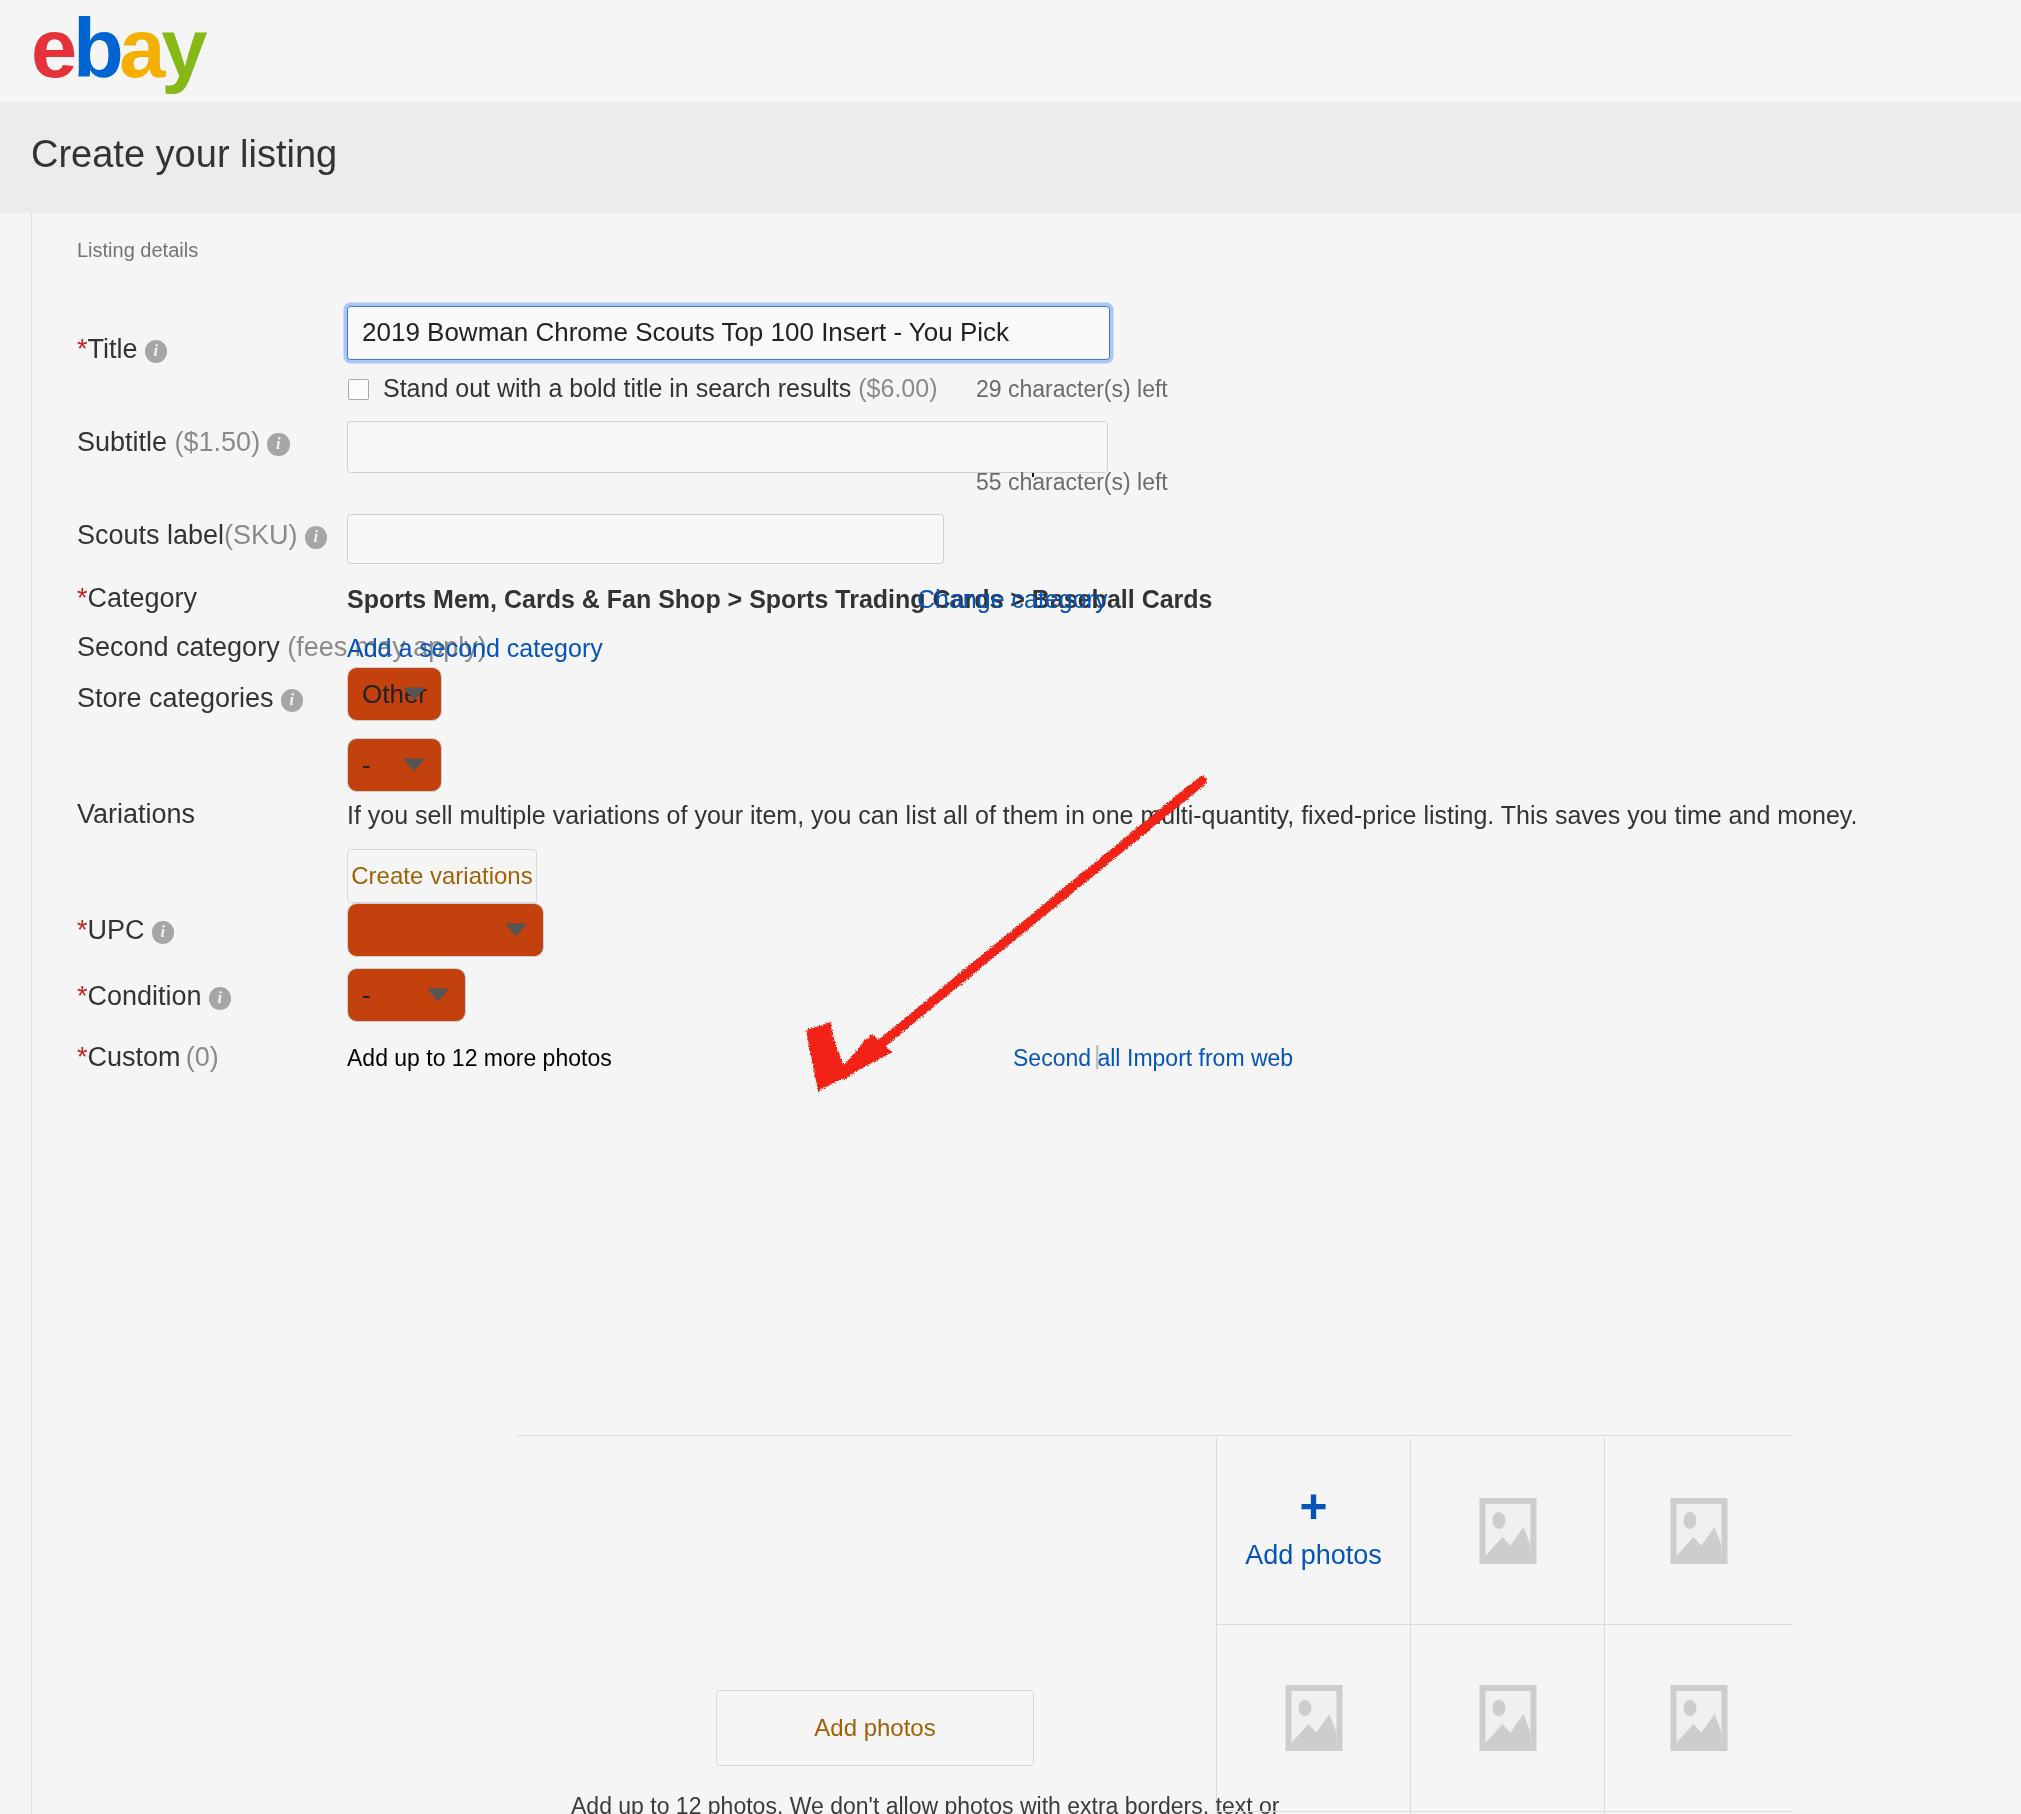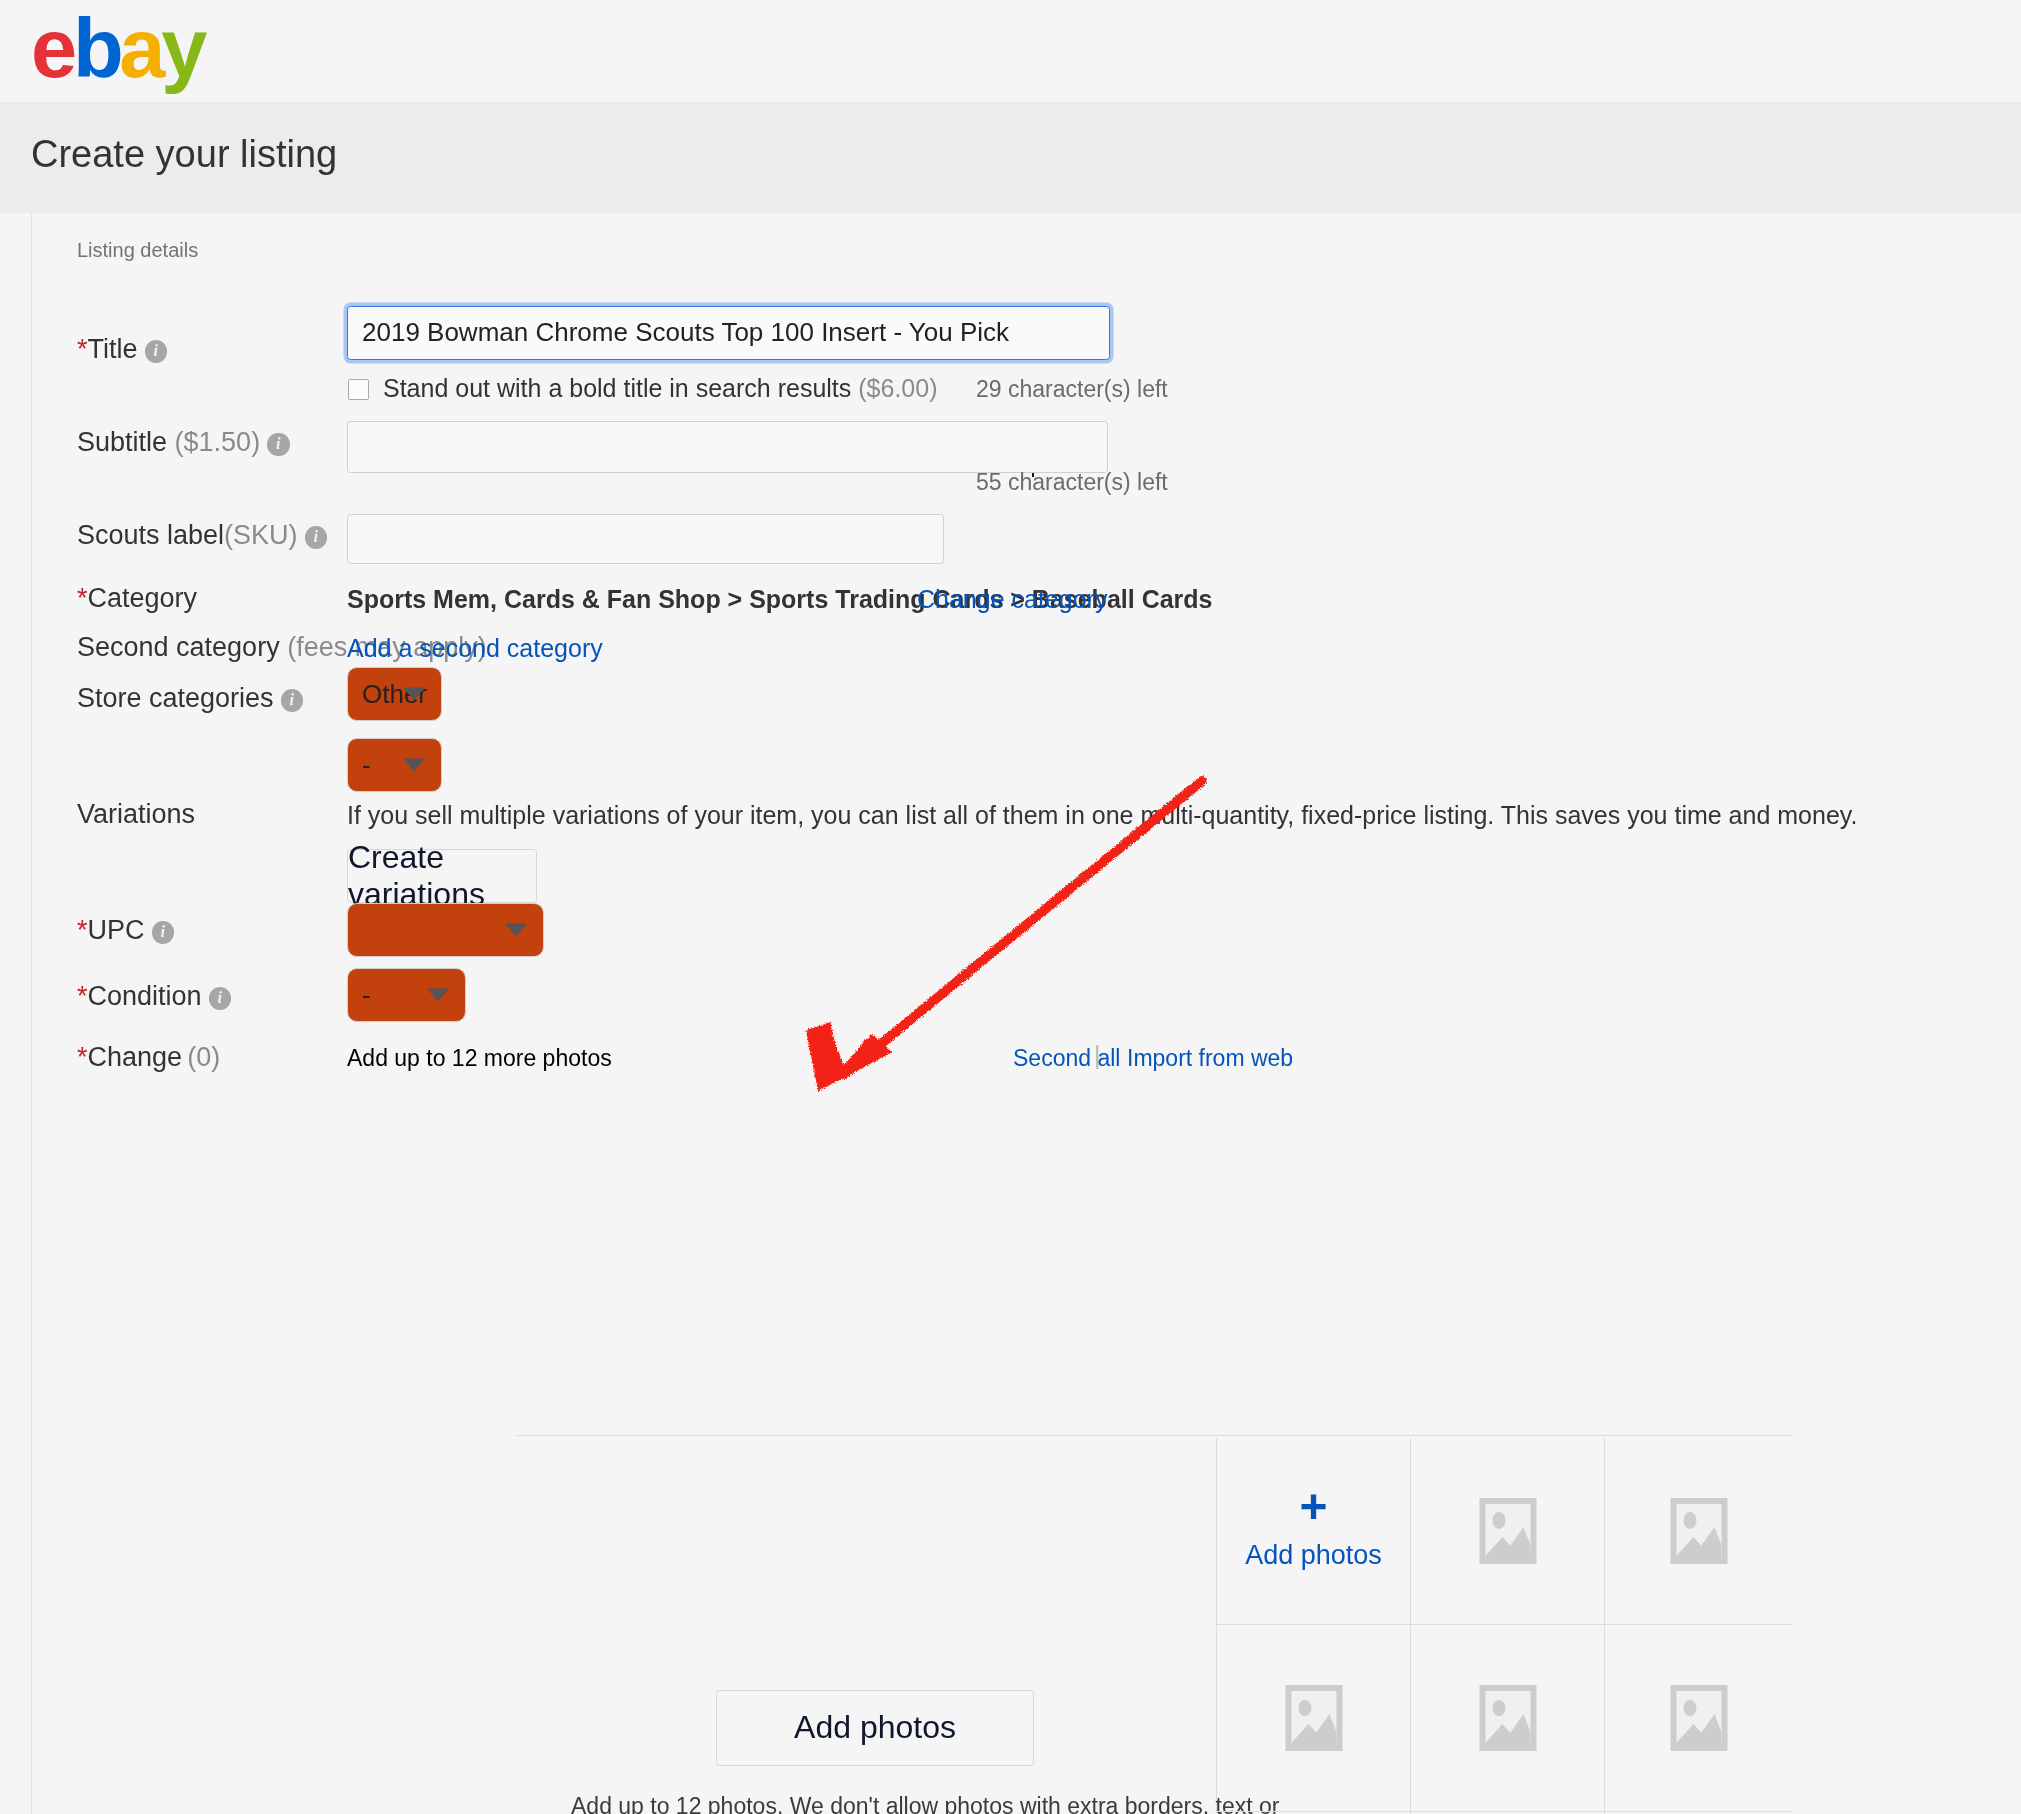--- a/index.html
+++ b/index.html
@@ -182,22 +182,22 @@
     border-top: 13px solid #555;
   }
 
   
   .btn-outline {
     position: absolute;
     box-sizing: border-box;
     background: #f5f5f5;
     border: 0.9px solid #d6d6d6;
     border-radius: 3.5px;
-    color: #0f172a;
-    font-size: 32px;
+    color: #a16207;
+    font-size: 24px;
     display: flex;
     align-items: center;
     justify-content: center;
     cursor: pointer;
   }
 
   
   .photo-area {
     position: absolute;
     left: 517px; top: 1435px;
@@ -388,21 +388,21 @@
 
     <div class="lbl" style="left:45px; top:768px;">
       <span class="req">*</span><span>Condition</span><span class="info-icon">i</span>
     </div>
     <div class="sel" style="left:315px; top:755px; width:119px; height:54px;">
       <span class="sel-val">-</span>
       <span class="arrow"></span>
     </div>
 
     <div class="lbl" style="left:45px; top:829px;">
-      <span class="req">*</span><span>Change</span><span class="muted" style="margin-left:5.2px;">(0)</span>
+      <span class="req">*</span><span>Custom</span><span class="muted" style="margin-left:5.2px;">(0)</span>
     </div>
     <div class="helper" style="left:315px; top:832px; color:#000000;">Add up to 12 more photos</div>
     <div class="helper link" style="left:981px; top:832px;">Second all</div>
     <div class="divider-pipe" style="left:1062px; top:828px;">|</div>
     <div class="helper link" style="left:1095px; top:832px;">Import from web</div>
 
   </div>
 
   <div class="photo-area">
 

